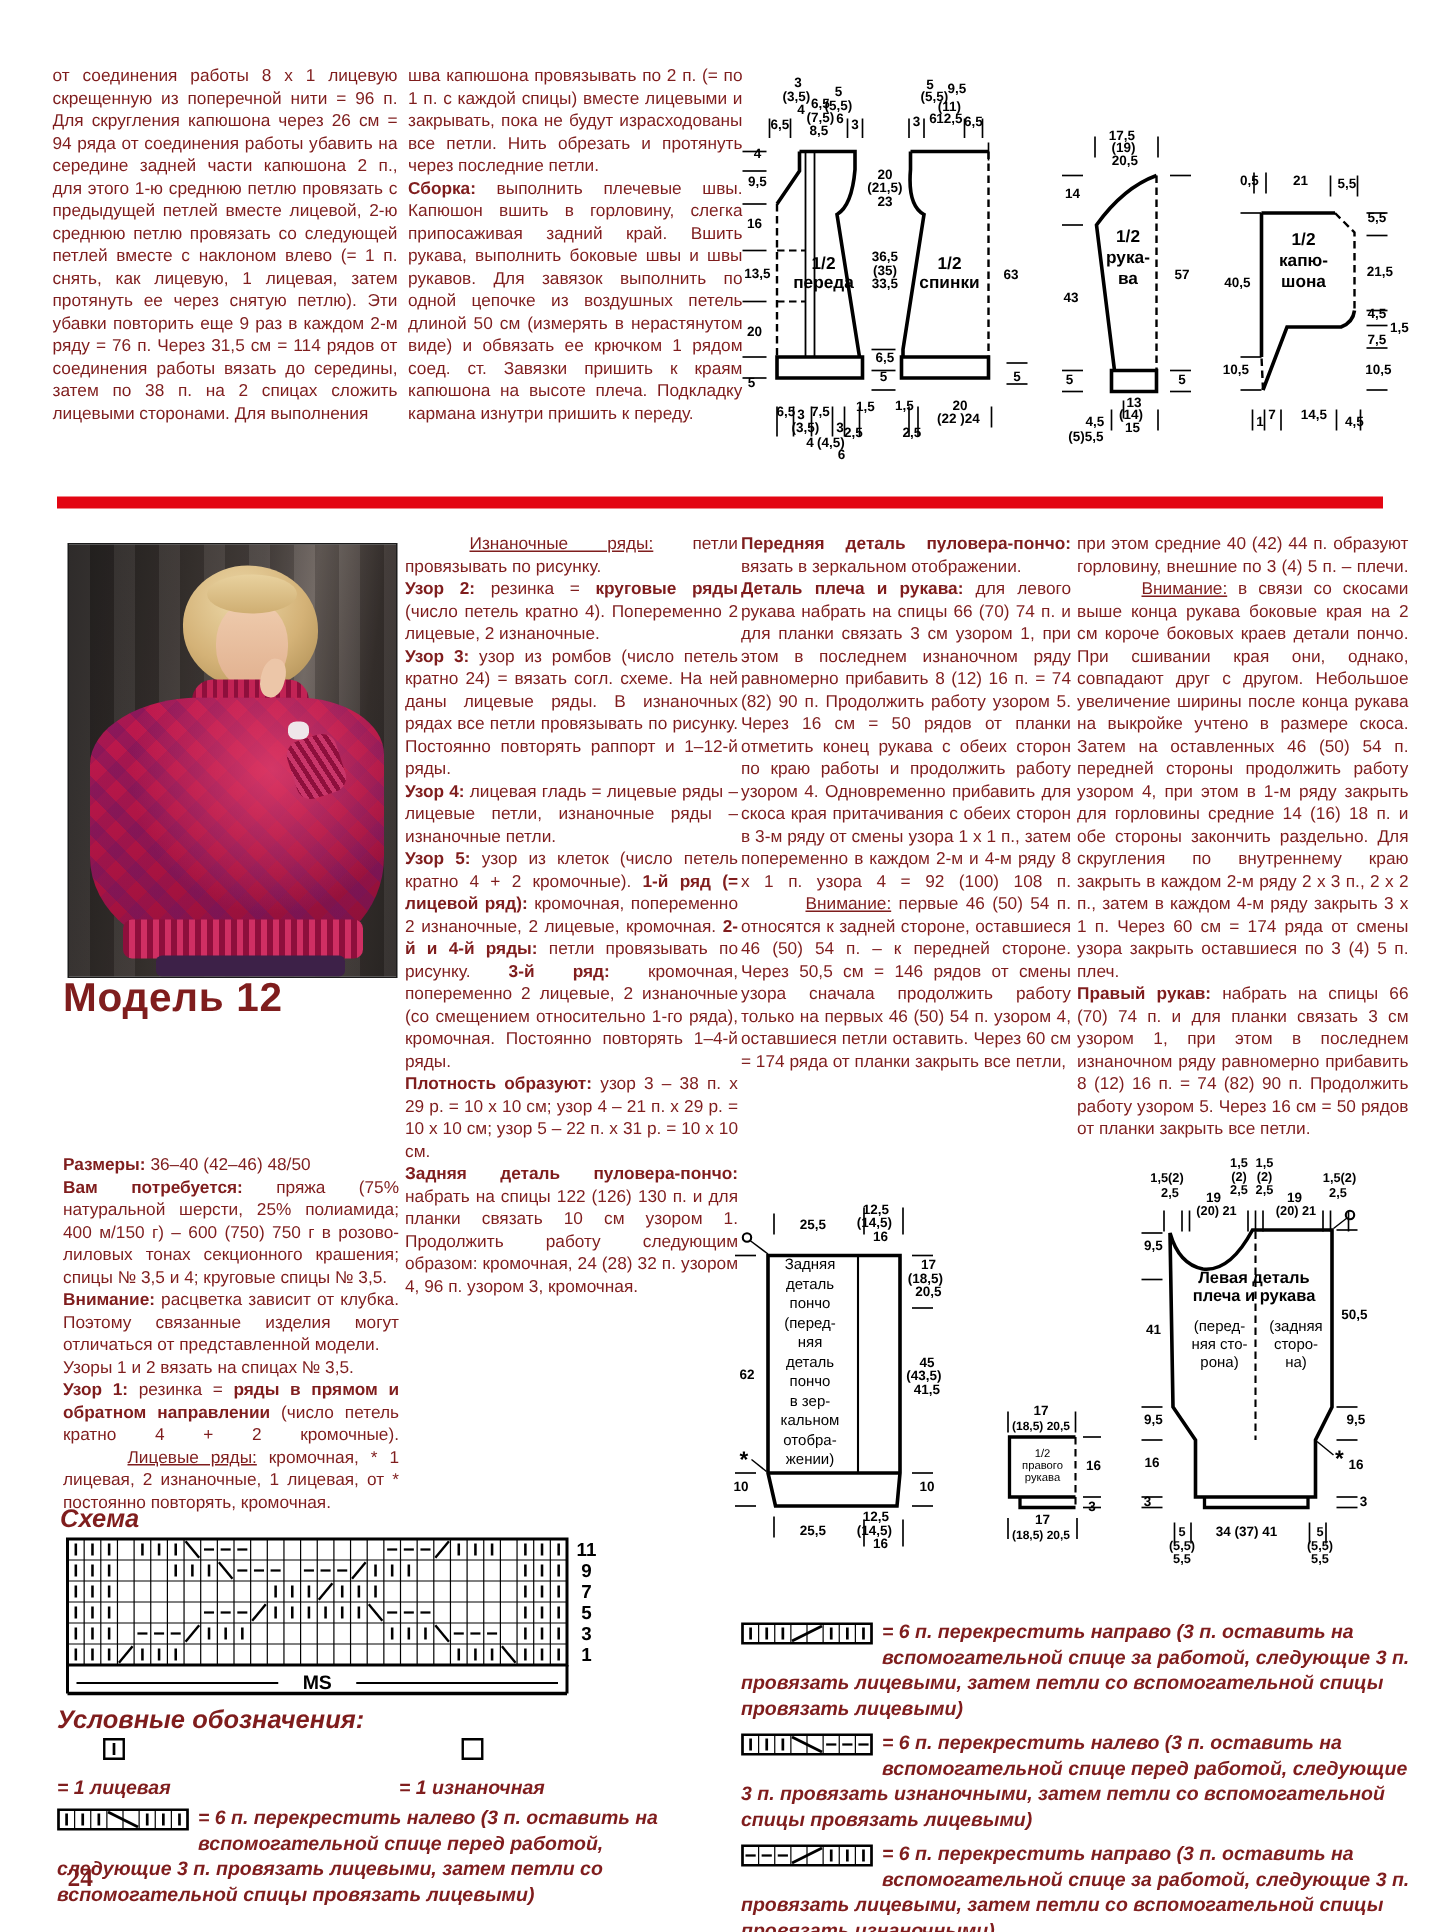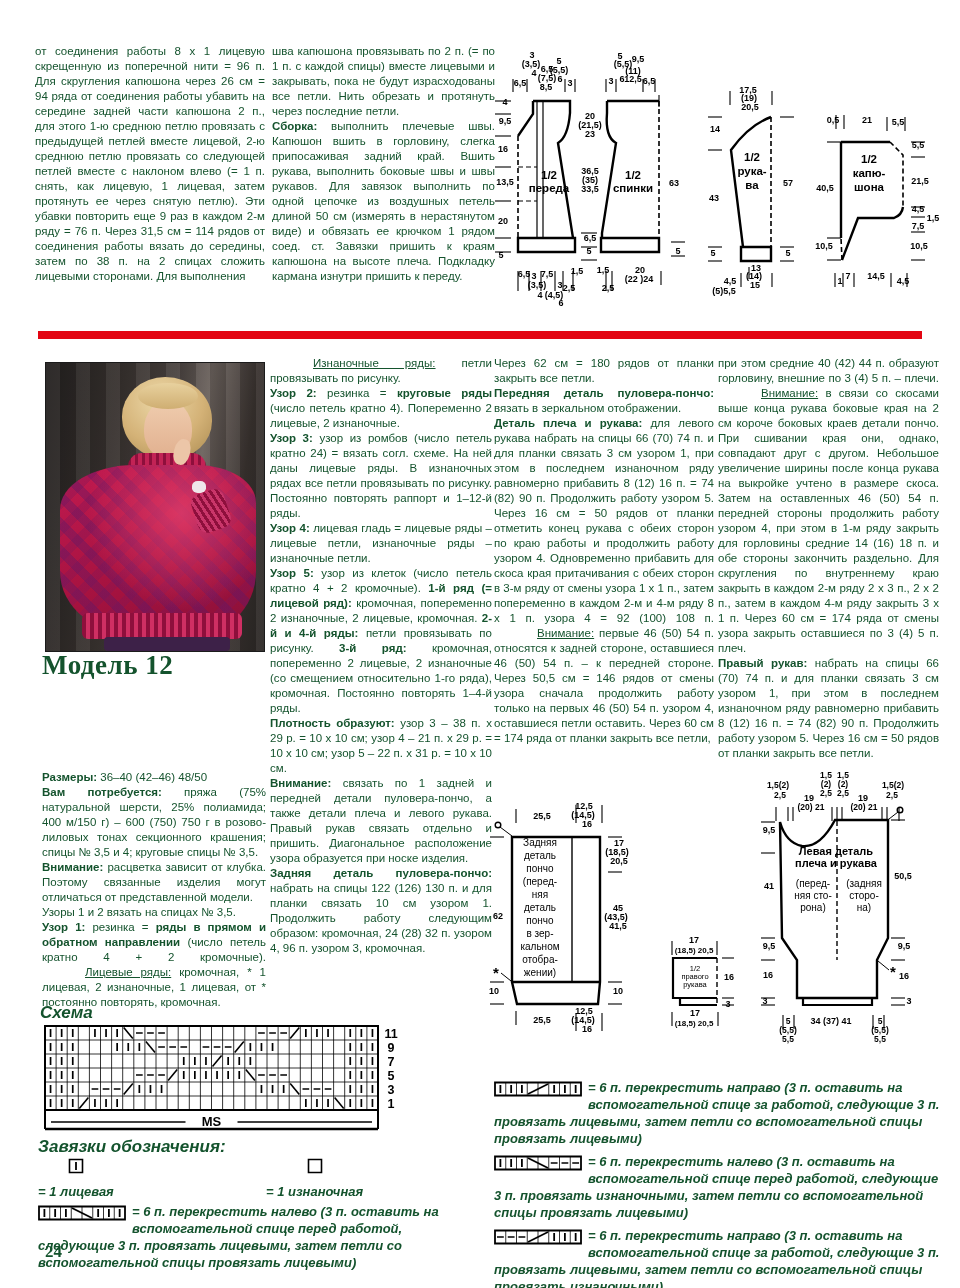--- a/index.html
+++ b/index.html
@@ -1,23 +1,23 @@
 <!DOCTYPE html>
 <html lang="ru"><head>
 <meta charset="utf-8">
 <style>
   html,body{margin:0;padding:0;background:#fff;}
   #page{position:relative;width:960px;height:1288px;background:#fff;overflow:hidden;
-        font-family:"Liberation Sans",sans-serif;color:#14532d;}
+        font-family:"Liberation Sans",sans-serif;color:#7f1d1d;}
   .col{position:absolute;overflow:hidden;font-size:11.5px;line-height:15px;}
   .para{margin:0;text-align:justify;}
   .b{font-weight:700;}
   .u{text-decoration:underline;padding-left:43px;}
   .redbar{position:absolute;left:38px;top:331px;width:884px;height:8px;}
-  #model-title{position:absolute;left:42px;top:650px;font-size:27px;font-weight:800;letter-spacing:.5px;font-family:Liberation Serif, serif;}
+  #model-title{position:absolute;left:42px;top:650px;font-size:27px;font-weight:800;letter-spacing:.5px;}
   #model-subtitle{position:absolute;left:42px;top:691px;width:170px;font-size:16px;font-weight:800;line-height:19px;}
   .section-title{position:absolute;font-style:italic;font-weight:700;font-size:17px;}
   .legend{position:absolute;font-style:italic;font-weight:700;font-size:13px;line-height:17px;}
   .legend .lrow{position:relative;margin-top:3px;}
   .legend .litem{display:inline-flex;align-items:center;gap:5px;flex-direction:column;}
   .legend .labs{position:absolute;left:228px;top:0;}
   .legend .cable-item .sym{float:left;margin:2px 6px 0 0;}
   .sym{display:inline-block;vertical-align:middle;}
   #pageno{position:absolute;left:45px;top:1242px;font-family:"Liberation Serif",serif;font-weight:700;font-size:17px;}
   
@@ -86,25 +86,23 @@
       <p class="para"><span>Узоры 1 и 2 вязать на спицах № 3,5.</span></p>
       <p class="para"><span class="b">Узор 1:</span><span> резинка = </span><span class="b">ряды в прямом и обратном направлении</span><span> (число петель кратно 4 + 2 кромочные). </span><span class="u">Лицевые ряды:</span><span> кромочная, * 1 лицевая, 2 изнаночные, 1 лицевая, от * постоянно повторять, кромочная.</span></p>
     </div>
   <div class="col" style="left:270px;top:356px;width:222px;height:652px;">
       <p class="para"><span class="u">Изнаночные ряды:</span><span> петли провязывать по рисунку.</span></p>
       <p class="para"><span class="b">Узор 2:</span><span> резинка = </span><span class="b">круговые ряды</span><span> (число петель кратно 4). Попеременно 2 лицевые, 2 изнаночные.</span></p>
       <p class="para"><span class="b">Узор 3:</span><span> узор из ромбов (число петель кратно 24) = вязать согл. схеме. На ней даны лицевые ряды. В изнаночных рядах все петли провязывать по рисунку. Постоянно повторять раппорт и 1–12-й ряды.</span></p>
       <p class="para"><span class="b">Узор 4:</span><span> лицевая гладь = лицевые ряды – лицевые петли, изнаночные ряды – изнаночные петли.</span></p>
       <p class="para"><span class="b">Узор 5:</span><span> узор из клеток (число петель кратно 4 + 2 кромочные). </span><span class="b">1-й ряд (= лицевой ряд):</span><span> кромочная, попеременно 2 изнаночные, 2 лицевые, кромочная. </span><span class="b">2-й и 4-й ряды:</span><span> петли провязывать по рисунку. </span><span class="b">3-й ряд:</span><span> кромочная, попеременно 2 лицевые, 2 изнаночные (со смещением относительно 1-го ряда), кромочная. Постоянно повторять 1–4-й ряды.</span></p>
       <p class="para"><span class="b">Плотность образуют:</span><span> узор 3 – 38 п. х 29 р. = 10 х 10 см; узор 4 – 21 п. х 29 р. = 10 х 10 см; узор 5 – 22 п. х 31 р. = 10 х 10 см.</span></p>
-      <p class="para"><span class="b">Внимание:</span><span> связать по 1 задней и передней детали пуловера-пончо, а также детали плеча и левого рукава. Правый рукав связать отдельно и пришить. Диагональное расположение узора образуется при носке изделия.</span></p>
       <p class="para"><span class="b">Задняя деталь пуловера-пончо:</span><span> набрать на спицы 122 (126) 130 п. и для планки связать 10 см узором 1. Продолжить работу следующим образом: кромочная, 24 (28) 32 п. узором 4, 96 п. узором 3, кромочная.</span></p>
     </div>
   <div class="col" style="left:494px;top:356px;width:220px;height:408px;">
-      <p class="para"><span>Через 62 см = 180 рядов от планки закрыть все петли.</span></p>
       <p class="para"><span class="b">Передняя деталь пуловера-пончо:</span><span> вязать в зеркальном отображении.</span></p>
       <p class="para"><span class="b">Деталь плеча и рукава:</span><span> для левого рукава набрать на спицы 66 (70) 74 п. и для планки связать 3 см узором 1, при этом в последнем изнаночном ряду равномерно прибавить 8 (12) 16 п. = 74 (82) 90 п. Продолжить работу узором 5. Через 16 см = 50 рядов от планки отметить конец рукава с обеих сторон по краю работы и продолжить работу узором 4. Одновременно прибавить для скоса края притачивания с обеих сторон в 3-м ряду от смены узора 1 х 1 п., затем попеременно в каждом 2-м и 4-м ряду 8 х 1 п. узора 4 = 92 (100) 108 п. </span><span class="u">Внимание:</span><span> первые 46 (50) 54 п. относятся к задней стороне, оставшиеся 46 (50) 54 п. – к передней стороне. Через 50,5 см = 146 рядов от смены узора сначала продолжить работу только на первых 46 (50) 54 п. узором 4, оставшиеся петли оставить. Через 60 см = 174 ряда от планки закрыть все петли,</span></p>
     </div>
   <div class="col" style="left:718px;top:356px;width:221px;height:444px;">
       <p class="para"><span>при этом средние 40 (42) 44 п. образуют горловину, внешние по 3 (4) 5 п. – плечи. </span><span class="u">Внимание:</span><span> в связи со скосами выше конца рукава боковые края на 2 см короче боковых краев детали пончо. При сшивании края они, однако, совпадают друг с другом. Небольшое увеличение ширины после конца рукава на выкройке учтено в размере скоса. Затем на оставленных 46 (50) 54 п. передней стороны продолжить работу узором 4, при этом в 1-м ряду закрыть для горловины средние 14 (16) 18 п. и обе стороны закончить раздельно. Для скругления по внутреннему краю закрыть в каждом 2-м ряду 2 х 3 п., 2 х 2 п., затем в каждом 4-м ряду закрыть 3 х 1 п. Через 60 см = 174 ряда от смены узора закрыть оставшиеся по 3 (4) 5 п. плеч.</span></p>
       <p class="para"><span class="b">Правый рукав:</span><span> набрать на спицы 66 (70) 74 п. и для планки связать 3 см узором 1, при этом в последнем изнаночном ряду равномерно прибавить 8 (12) 16 п. = 74 (82) 90 п. Продолжить работу узором 5. Через 16 см = 50 рядов от планки закрыть все петли.</span></p>
     </div>
 
   <div class="section-title" style="left:40px;top:1003px;">Схема</div>
   <div id="schema-grid" style="position:absolute;left:45px;top:1026px;width:368px;height:114px;"><svg width="368" height="114" style="overflow: visible;">
@@ -262,21 +260,21 @@
         <text x="346" y="81.5" text-anchor="middle" font-size="12.5" font-weight="700" font-family="&quot;Liberation Sans&quot;,sans-serif">1</text>
         <line x1="0" y1="84" x2="0" y2="103" stroke="#000" stroke-width="2"></line>
         <line x1="333" y1="84" x2="333" y2="103" stroke="#000" stroke-width="2"></line>
         <line x1="0" y1="103" x2="333" y2="103" stroke="#000" stroke-width="2.4"></line>
         <line x1="6" y1="96" x2="140.5" y2="96" stroke="#000" stroke-width="1.4"></line>
         <line x1="192.5" y1="96" x2="327" y2="96" stroke="#000" stroke-width="1.4"></line>
         <text x="166.5" y="100" text-anchor="middle" font-size="13" font-weight="700" font-family="&quot;Liberation Sans&quot;,sans-serif">MS</text>
       </svg></div>
 
   <div class="legend" style="left:38px;top:1138px;width:428px;">
-    <div class="section-title" style="position:static;">Завязки обозначения:</div>
+    <div class="section-title" style="position:static;">Условные обозначения:</div>
     <div class="lrow">
       <span class="litem">
         <span class="sym"><svg width="16" height="16" style="overflow: visible;">
               <path d="M1.5,1.5 L14.5,1.5 L14.5,14.5 L1.5,14.5 Z" fill="none" stroke="#000" stroke-width="1.6"></path>
               <line x1="8" y1="4" x2="8" y2="12" stroke="#000" stroke-width="1.8"></line>
             </svg></span>
         <span>= 1 лицевая</span>
       </span>
       <span class="litem labs">
         <span class="sym"><svg width="16" height="16" style="overflow: visible;">

